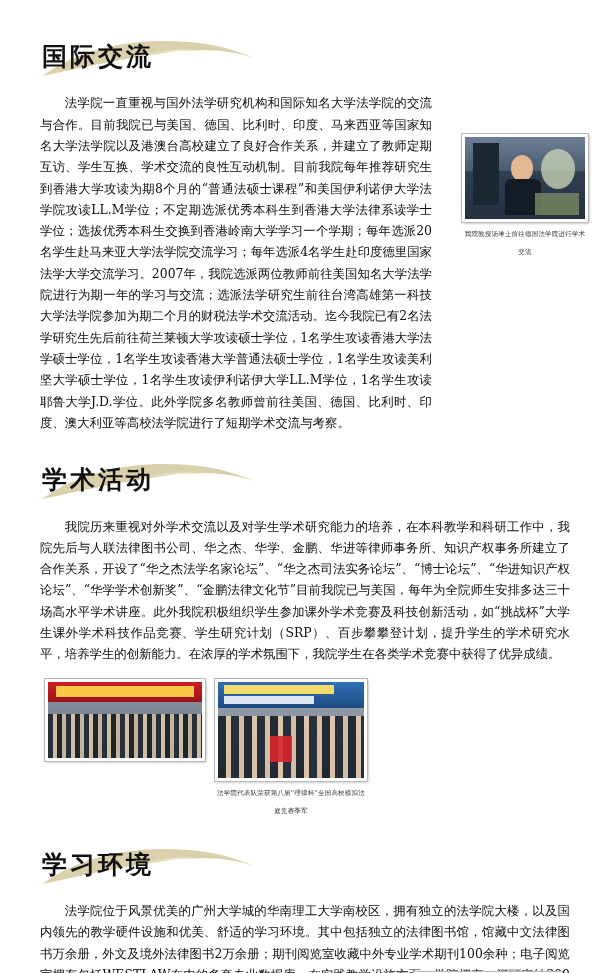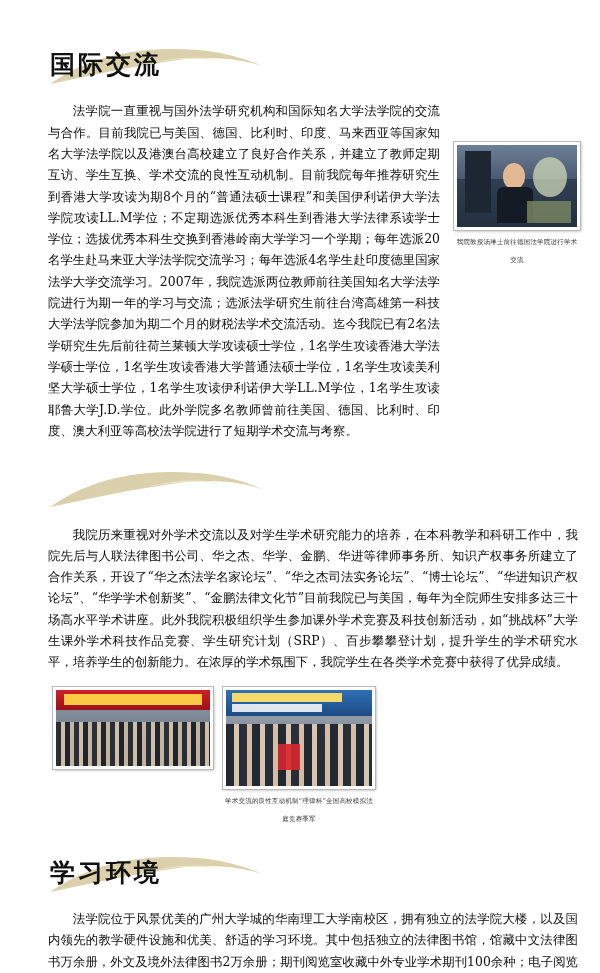--- a/index.html
+++ b/index.html
@@ -13,21 +13,21 @@
     font-family: "DejaVu Sans", "Liberation Sans", sans-serif;
     color: #111111;
     overflow: hidden;
     position: relative;
   }
   .page {
     position: relative;
     width: 600px;
     height: 973px;
     box-sizing: border-box;
-    padding: 8px;
+    padding: 0;
   }
 
   
   .section {
     position: relative;
   }
   .heading-wrap {
     position: relative;
     height: 44px;
     margin-left: 40px;
@@ -185,20 +185,21 @@
 
     </div>
   </div>
 
   <div class="section" id="sec-academic">
     <div class="heading-wrap">
       <svg class="heading-swoosh" viewBox="0 0 220 44">
         <path d="M2 40 C 45 10, 95 2, 150 6 C 175 8, 195 14, 214 22 C 190 14, 160 12, 130 16 C 85 22, 40 32, 2 40 Z" fill="#d8cfa8" opacity=".95"></path>
         <path d="M60 34 C 90 18, 130 12, 175 16 C 145 10, 100 14, 60 34 Z" fill="#efe7c8" opacity=".9"></path>
       </svg>
+      <div class="heading-text">学术活动</div>
     </div>
 
     <div class="body">
       <p class="para">我院历来重视对外学术交流以及对学生学术研究能力的培养，在本科教学和科研工作中，我院先后与人联法律图书公司、华之杰、华学、金鹏、华进等律师事务所、知识产权事务所建立了合作关系，开设了“华之杰法学名家论坛”、“华之杰司法实务论坛”、“博士论坛”、“华进知识产权论坛”、“华学学术创新奖”、“金鹏法律文化节”目前我院已与美国，每年为全院师生安排多达三十场高水平学术讲座。此外我院积极组织学生参加课外学术竞赛及科技创新活动，如“挑战杯”大学生课外学术科技作品竞赛、学生研究计划（SRP）、百步攀攀登计划，提升学生的学术研究水平，培养学生的创新能力。在浓厚的学术氛围下，我院学生在各类学术竞赛中获得了优异成绩。</p>
     </div>
 
     <div class="photo-row">
       <div class="photo-cell">
         <div class="photo">
           <div class="inner">
@@ -215,21 +216,21 @@
         <div class="photo">
           <div class="inner">
             <div class="scene" style="background:linear-gradient(#9fa9b4,#69737f);"></div>
             <div class="band" style="top:0;height:26px;background:linear-gradient(#2f6fb5,#1d4c84);"></div>
             <div style="position:absolute;left:6px;top:3px;right:30px;height:9px;background:#ffe066;opacity:.95;"></div>
             <div style="position:absolute;left:6px;top:14px;right:50px;height:8px;background:#ffffff;opacity:.85;"></div>
             <div style="position:absolute;left:0;right:0;bottom:0;height:62px;background:repeating-linear-gradient(90deg,#1d242e 0 8px,#e0c7ae 8px 13px,#222a35 13px 21px,#d9bfa6 21px 26px);opacity:.95;"></div>
             <div style="position:absolute;left:52px;bottom:16px;width:22px;height:26px;background:#d8262c;opacity:.9;"></div>
           </div>
         </div>
-        <div class="caption">学术交流的良性互动机制“理律杯”全国高校模拟法庭竞赛季军</div>
+        <div class="caption">法学院代表队荣获第八届“理律杯”全国高校模拟法庭竞赛季军</div>
       </div>
 
     </div>
   </div>
 
   <div class="section" id="sec-env">
     <div class="heading-wrap">
       <svg class="heading-swoosh" viewBox="0 0 220 44">
         <path d="M2 40 C 45 10, 95 2, 150 6 C 175 8, 195 14, 214 22 C 190 14, 160 12, 130 16 C 85 22, 40 32, 2 40 Z" fill="#d8cfa8" opacity=".95"></path>
         <path d="M60 34 C 90 18, 130 12, 175 16 C 145 10, 100 14, 60 34 Z" fill="#efe7c8" opacity=".9"></path>

